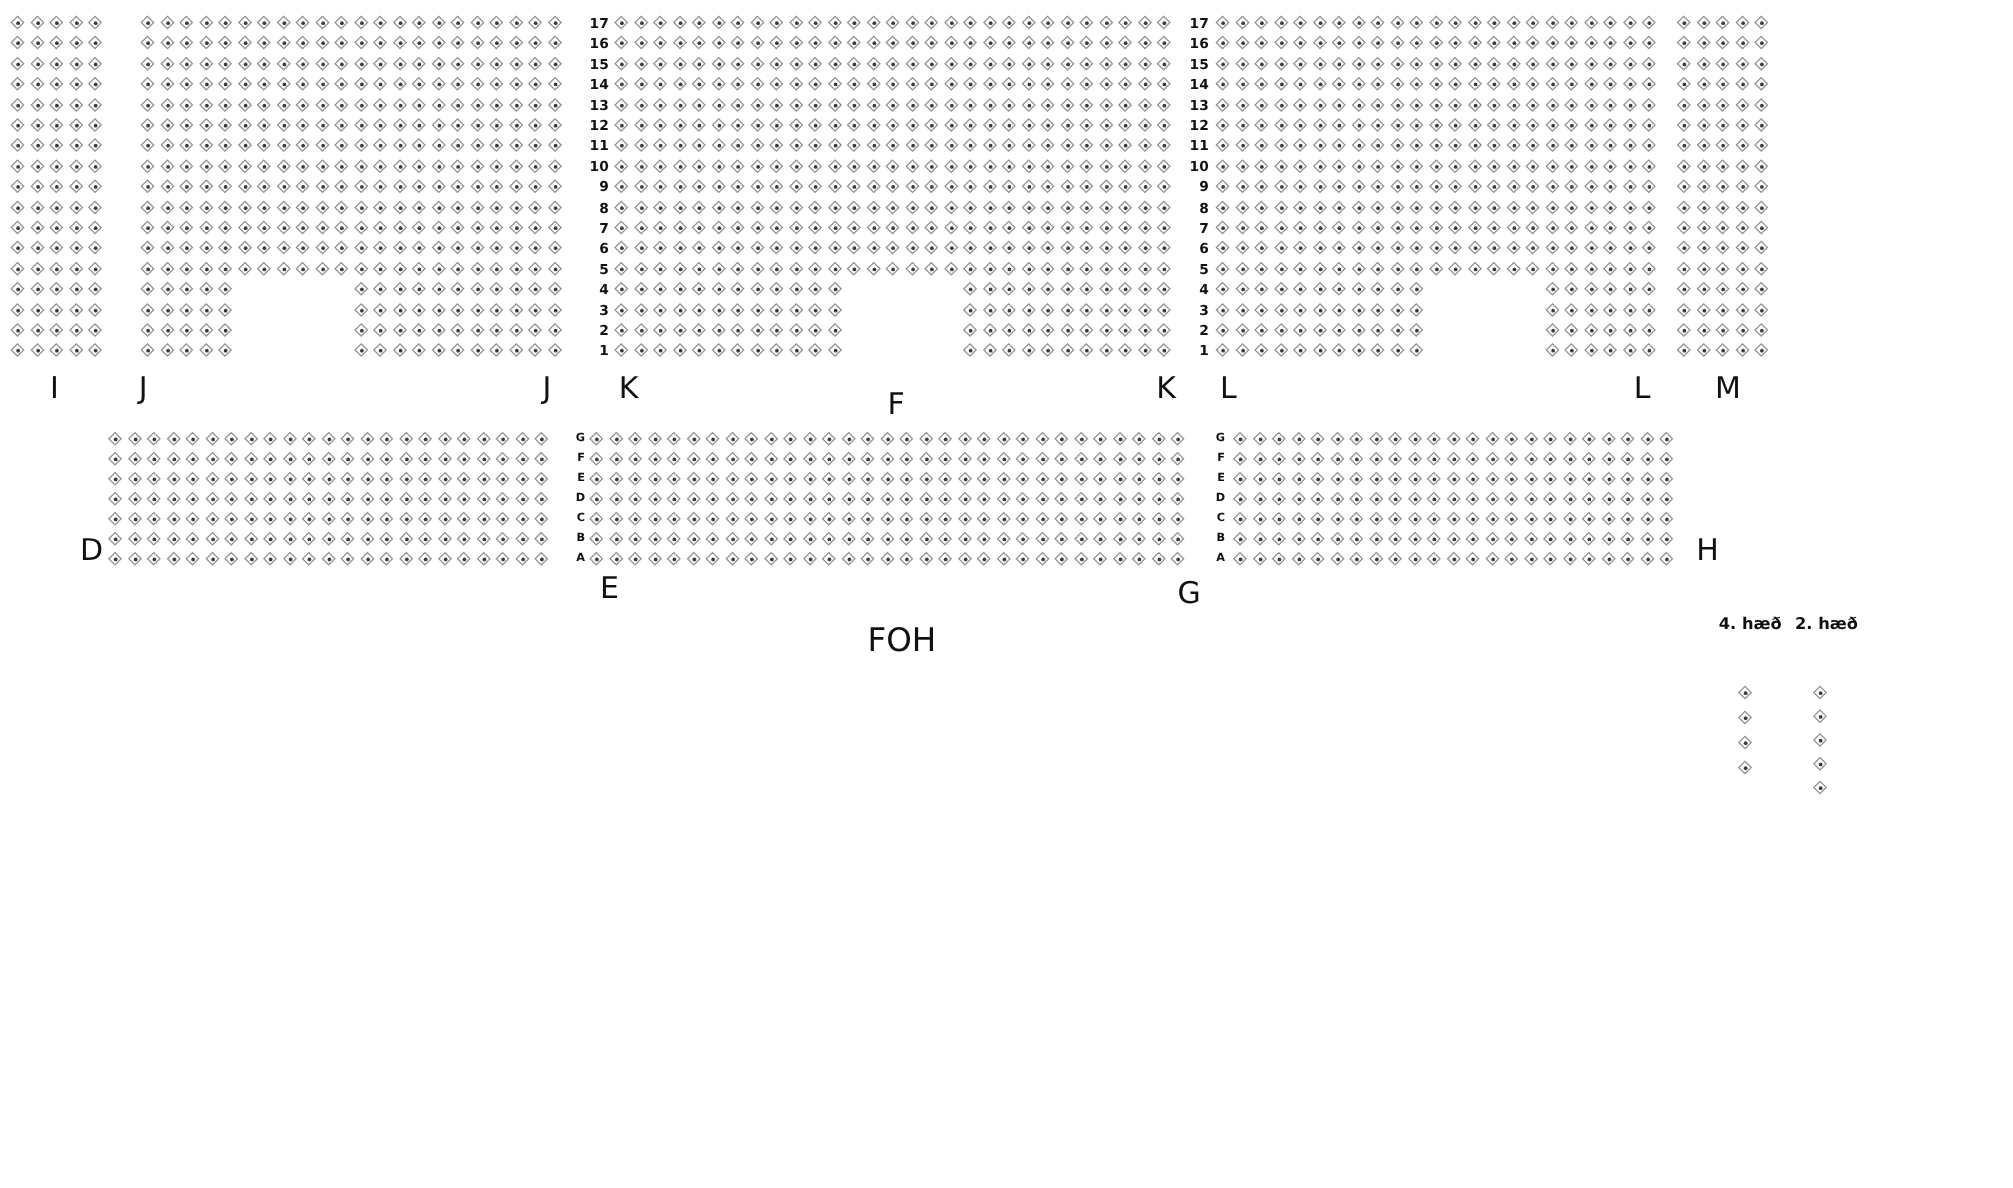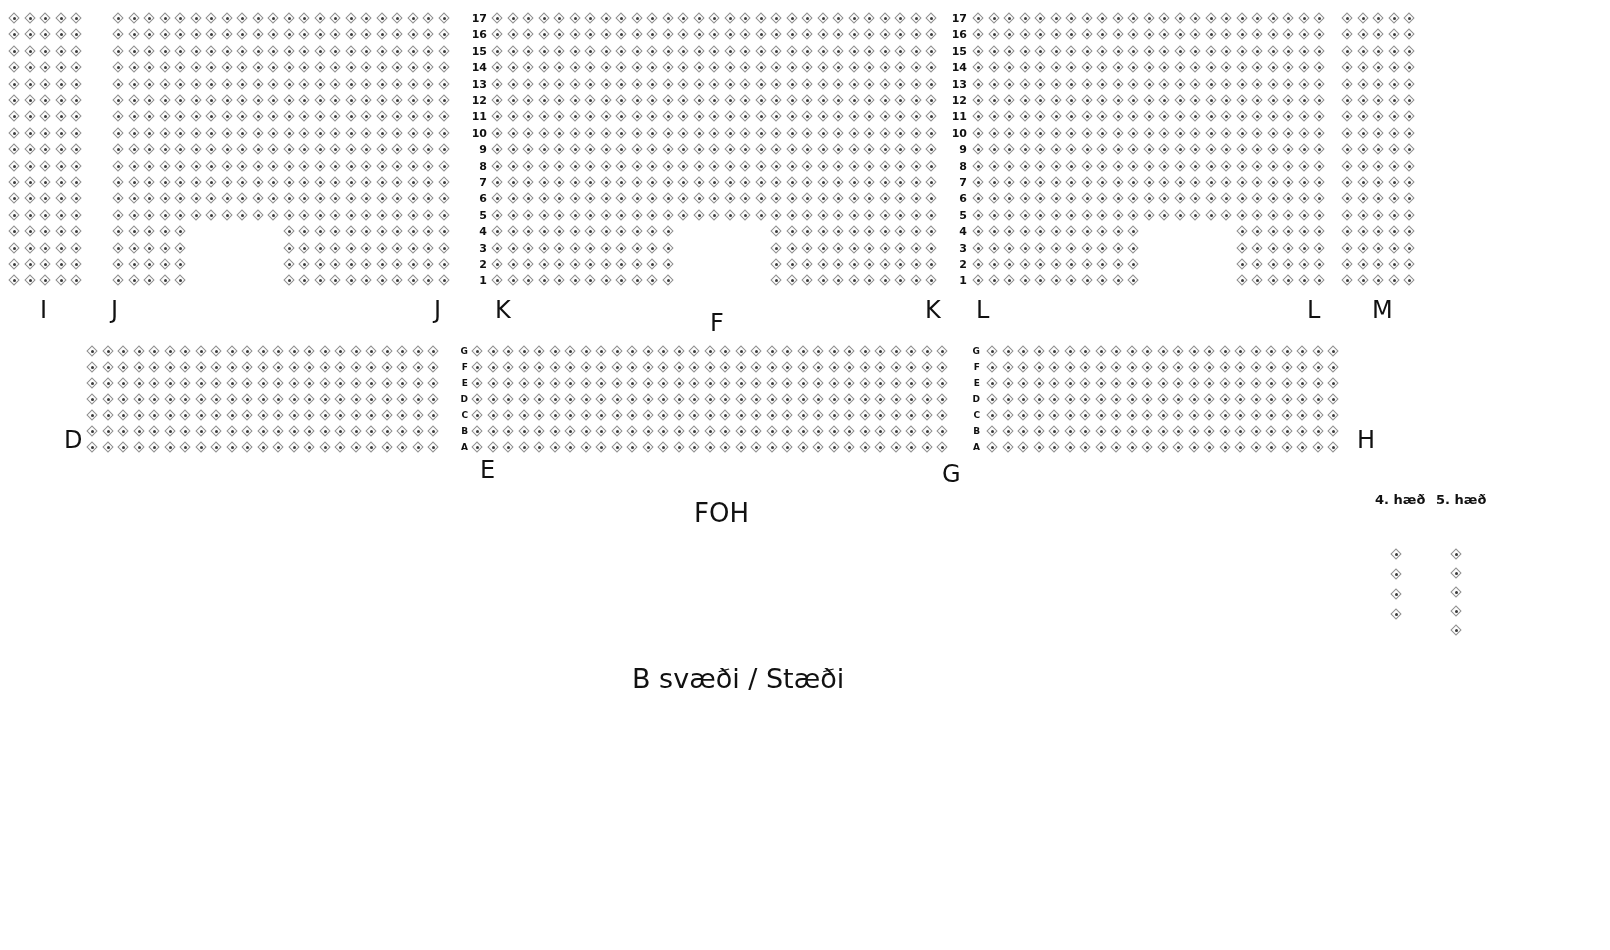--- a/index.html
+++ b/index.html
@@ -2036,17 +2036,16 @@
   <div class="sec-label pos-LR">L</div>
   <div class="sec-label pos-M">M</div>
   <div class="sec-label pos-D">D</div>
   <div class="sec-label pos-E">E</div>
   <div class="sec-label pos-G">G</div>
   <div class="sec-label pos-H">H</div>
 
   <div class="foh">FOH</div>
 
   <div class="floor-label pos-floor1">4. hæð</div>
-  <div class="floor-label pos-floor2">5. hæð</div>
+  <div class="floor-label pos-floor2">2. hæð</div>
 
-  <div class="title">B svæði / Stæði</div>
 
 </div>
 
 </body></html>

